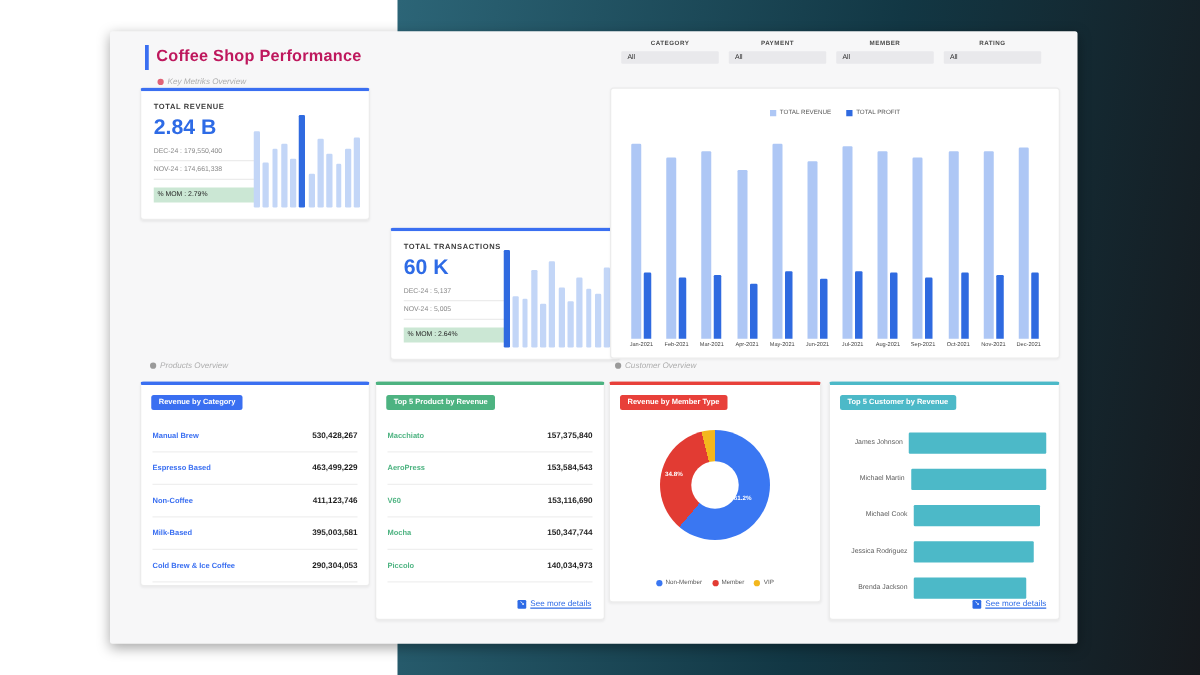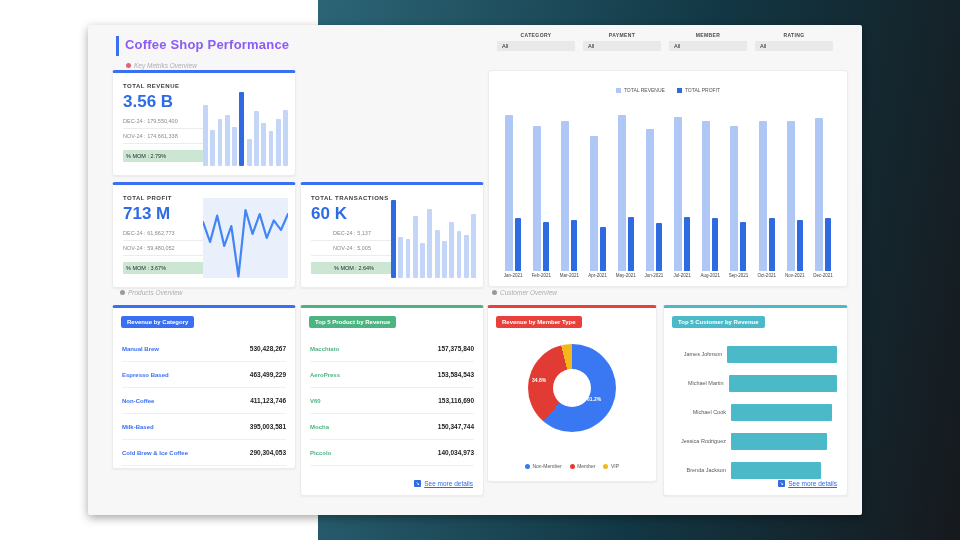--- a/index.html
+++ b/index.html
@@ -5,21 +5,21 @@
   html,body{margin:0;padding:0;width:960px;height:540px;overflow:hidden;
     font-family:"Liberation Sans",sans-serif;background:#ffffff;}
   #stage{position:relative;width:960px;height:540px;}
   #bg-right{position:absolute;left:318px;top:0;width:642px;height:540px;
     background:linear-gradient(100deg,#2c6577 0%,#123744 55%,#16191d 100%);}
   #card{position:absolute;left:88px;top:25px;width:774px;height:490px;
     background:#f7f7f8;box-shadow:0 3px 10px rgba(0,0,0,.35);border-radius:2px;}
 
   
   .accent-bar{position:absolute;left:28px;top:11px;width:3px;height:20px;background:#3a6ff1;}
-  .page-title{position:absolute;left:37px;top:12px;font-size:13px;font-weight:800;color:#8b5cf6;letter-spacing:.2px;}
+  .page-title{position:absolute;left:37px;top:12px;font-size:13px;font-weight:800;color:#be185d;letter-spacing:.2px;}
   .section-label{position:absolute;font-size:6.5px;font-style:italic;color:#aeaeae;display:flex;align-items:center;gap:3px;}
   .section-dot{width:5px;height:5px;border-radius:50%;display:inline-block;}
 
   
   .filter{position:absolute;top:7px;width:78px;}
   .filter .flabel{text-align:center;font-size:5px;font-weight:700;letter-spacing:.4px;color:#4a4a4a;}
   .filter .fpill{margin-top:3px;height:10px;background:#e9e9ec;border-radius:1px;
     font-size:5.5px;line-height:10px;padding-left:5px;color:#222;cursor:pointer;}
 
   
@@ -103,55 +103,43 @@
       <div class="flabel">MEMBER</div>
       <div class="fpill">All</div>
     </div>
     <div class="filter" style="left:667px;">
       <div class="flabel">RATING</div>
       <div class="fpill">All</div>
     </div>
 
     <div class="kpi" style="left:24px;top:45px;">
       <div class="ktitle">TOTAL REVENUE</div>
-      <div class="kbig">3.56 B</div>
+      <div class="kbig">2.84 B</div>
       <div class="kline1">DEC-24 : 179,550,400</div>
       <div class="kline2">NOV-24 : 174,661,338</div>
       <div class="kmom">% MOM : 2.79%</div>
       <div class="spark bars" id="spark0">
           <div class="sbar" style="height: 60.84px;"></div>
           <div class="sbar" style="height: 35.88px;"></div>
           <div class="sbar" style="height: 46.8px;"></div>
           <div class="sbar" style="height: 51.48px;"></div>
           <div class="sbar" style="height: 39px;"></div>
           <div class="sbar hl" style="height: 74.1px;"></div>
           <div class="sbar" style="height: 27.3px;"></div>
           <div class="sbar" style="height: 54.6px;"></div>
           <div class="sbar" style="height: 42.9px;"></div>
           <div class="sbar" style="height: 35.1px;"></div>
           <div class="sbar" style="height: 46.8px;"></div>
           <div class="sbar" style="height: 56.16px;"></div>
         </div>
     </div>
 
 
-    <div class="kpi" style="left:24px;top:157px;">
-      <div class="ktitle">TOTAL PROFIT</div>
-      <div class="kbig">713 M</div>
-      <div class="kline1">DEC-24 : 61,662,773</div>
-      <div class="kline2">NOV-24 : 59,480,052</div>
-      <div class="kmom">% MOM : 3.67%</div>
-      <div class="spark line" id="spark2">
-          <svg viewBox="0 0 100 100" preserveAspectRatio="none">
-            <polyline points="0.0,30 8.3,55 16.7,22 25.0,60 33.3,35 41.7,98 50.0,15 58.3,45 66.7,20 75.0,50 83.3,28 91.7,40 100.0,20" fill="none" stroke="#4285f4" stroke-width="2.6" stroke-linejoin="round" stroke-linecap="round"></polyline>
-          </svg>
-        </div>
-    </div>
-
-    <div class="kpi" style="left:212px;top:157px;text-align:center;">
+
+    <div class="kpi" style="left:224px;top:157px;">
       <div class="ktitle">TOTAL TRANSACTIONS</div>
       <div class="kbig">60 K</div>
       <div class="kline1">DEC-24 : 5,137</div>
       <div class="kline2">NOV-24 : 5,005</div>
       <div class="kmom">% MOM : 2.64%</div>
       <div class="spark bars" id="spark3">
           <div class="sbar hl" style="height: 78px;"></div>
           <div class="sbar" style="height: 40.56px;"></div>
           <div class="sbar" style="height: 39px;"></div>
           <div class="sbar" style="height: 62.4px;"></div>

